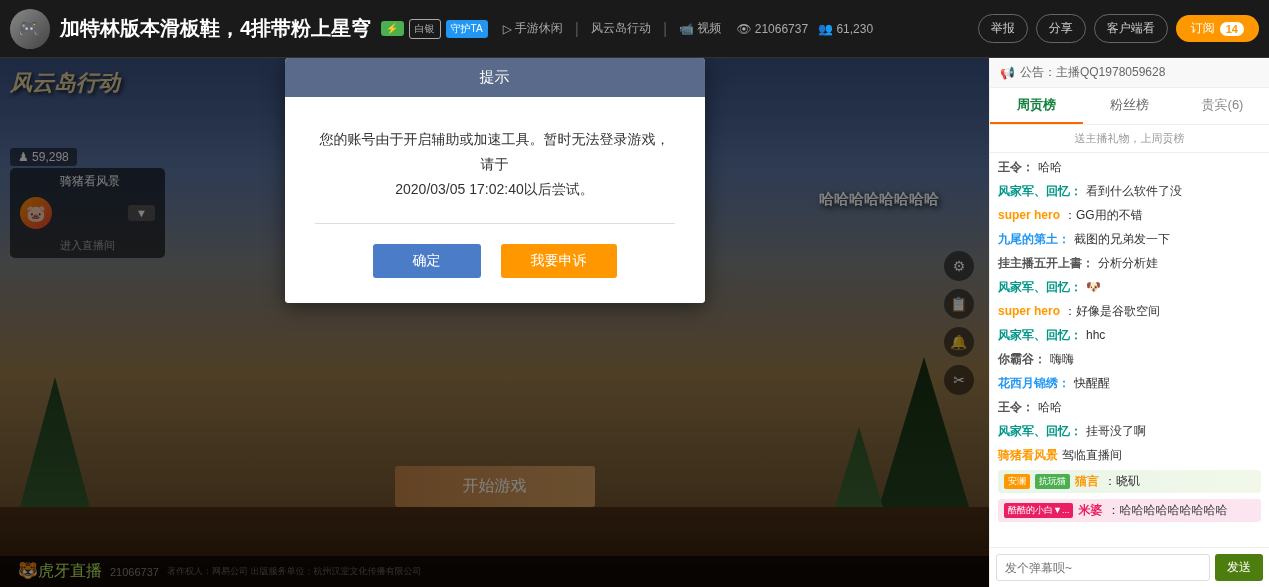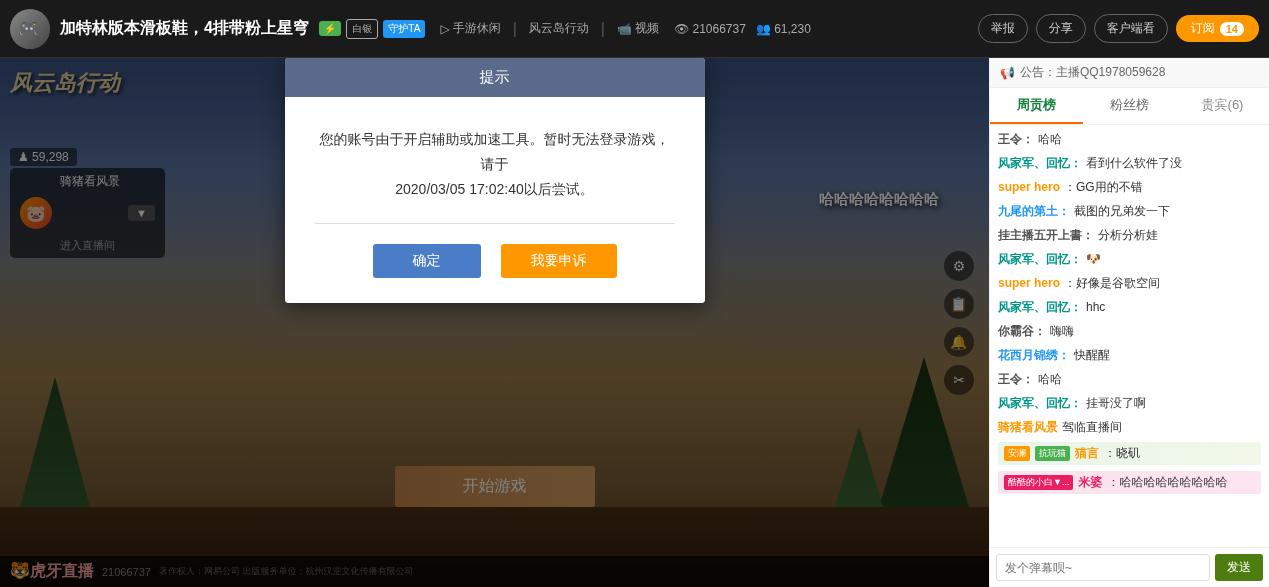--- a/index.html
+++ b/index.html
@@ -2,21 +2,21 @@
 <html><head>
   <meta charset="utf-8">
   <style>
     * { margin: 0; padding: 0; box-sizing: border-box; }
     body { width: 1269px; height: 587px; font-family: 'Microsoft YaHei', Arial, sans-serif; overflow: hidden; background: #1a1a2e; display: flex; flex-direction: column; }
 
     
     .header { background: #1a1a1a; height: 58px; display: flex; align-items: center; padding: 0 10px; gap: 10px; border-bottom: 1px solid #333; flex-shrink: 0; }
     .header-avatar { width: 40px; height: 40px; border-radius: 50%; background: #555; overflow: hidden; flex-shrink: 0; }
     .header-avatar-img { width: 100%; height: 100%; background: linear-gradient(135deg, #888, #444); border-radius: 50%; display: flex; align-items: center; justify-content: center; color: #ccc; font-size: 18px; }
-    .header-title { color: #fff; font-size: 16px; font-weight: bold; flex-shrink: 0; }
+    .header-title { color: #fff; font-size: 20px; font-weight: bold; flex-shrink: 0; }
     .header-badges { display: flex; align-items: center; gap: 5px; flex-shrink: 0; }
     .badge { font-size: 10px; padding: 2px 5px; border-radius: 3px; color: #fff; }
     .badge-green { background: #4caf50; }
     .badge-blue { background: #2196f3; }
     .badge-tag { background: transparent; border: 1px solid #aaa; color: #aaa; }
     .header-nav { display: flex; align-items: center; gap: 12px; margin-left: 5px; }
     .nav-item { color: #aaa; font-size: 12px; cursor: pointer; display: flex; align-items: center; gap: 3px; }
     .nav-separator { color: #555; }
     .header-stats { display: flex; align-items: center; gap: 10px; margin-left: 5px; color: #aaa; font-size: 12px; }
     .header-actions { margin-left: auto; display: flex; align-items: center; gap: 8px; }
@@ -63,21 +63,21 @@
     .dialog-divider { height: 1px; background: #ddd; margin: 20px 0; }
     .dialog-buttons { display: flex; justify-content: center; gap: 20px; padding-bottom: 5px; }
     .btn-confirm { background: #4a7cc7; color: #fff; border: none; padding: 8px 40px; border-radius: 3px; cursor: pointer; font-size: 14px; }
     .btn-appeal { background: #ff9800; color: #fff; border: none; padding: 8px 30px; border-radius: 3px; cursor: pointer; font-size: 14px; }
 
     
     .start-game-btn { position: absolute; bottom: 80px; left: 50%; transform: translateX(-50%); background: linear-gradient(90deg, #c8864a, #d4a060); color: #fff; border: none; padding: 10px 60px; border-radius: 3px; font-size: 16px; cursor: pointer; min-width: 200px; }
 
     
     .stream-footer { position: absolute; bottom: 0; left: 0; right: 0; background: rgba(0,0,0,0.7); padding: 5px 10px; display: flex; align-items: center; gap: 8px; }
-    .huya-logo { color: #fca5a5; font-weight: bold; font-size: 16px; }
+    .huya-logo { color: #bef264; font-weight: normal; font-size: 16px; margin-left: 8px; }
     .stream-id { color: #888; font-size: 11px; }
     .footer-info { color: #666; font-size: 9px; line-height: 1.4; flex: 1; }
 
     
     .right-panel { width: 280px; background: #fff; display: flex; flex-direction: column; border-left: 1px solid #eee; flex-shrink: 0; }
 
     
     .right-header { background: #f8f8f8; padding: 6px 10px; border-bottom: 1px solid #eee; display: flex; align-items: center; gap: 5px; font-size: 12px; color: #666; }
     .right-tabs { display: flex; border-bottom: 1px solid #eee; }
     .right-tab { flex: 1; text-align: center; padding: 8px 5px; font-size: 13px; cursor: pointer; color: #666; border-bottom: 2px solid transparent; }
@@ -214,20 +214,23 @@
       <span>📢</span>
       <span>公告：主播QQ1978059628</span>
     </div>
 
     <div class="right-tabs">
       <div class="right-tab active">周贡榜</div>
       <div class="right-tab">粉丝榜</div>
       <div class="right-tab right-tab-贵宾">贵宾(6)</div>
     </div>
 
+    <div class="gift-banner">
+      <span>送主播礼物，上周贡榜</span>
+    </div>
 
     <div class="chat-area">
 
         <div class="chat-msg">
           <span style="font-weight:bold;color:#555;flex-shrink:0;">王令：</span>
           <span style="color:#333;">哈哈</span>
         </div>
         <div class="chat-msg">
           <span style="font-weight:bold;color:#009688;flex-shrink:0;">风家军、回忆：</span>
           <span style="color:#333;">看到什么软件了没</span>

